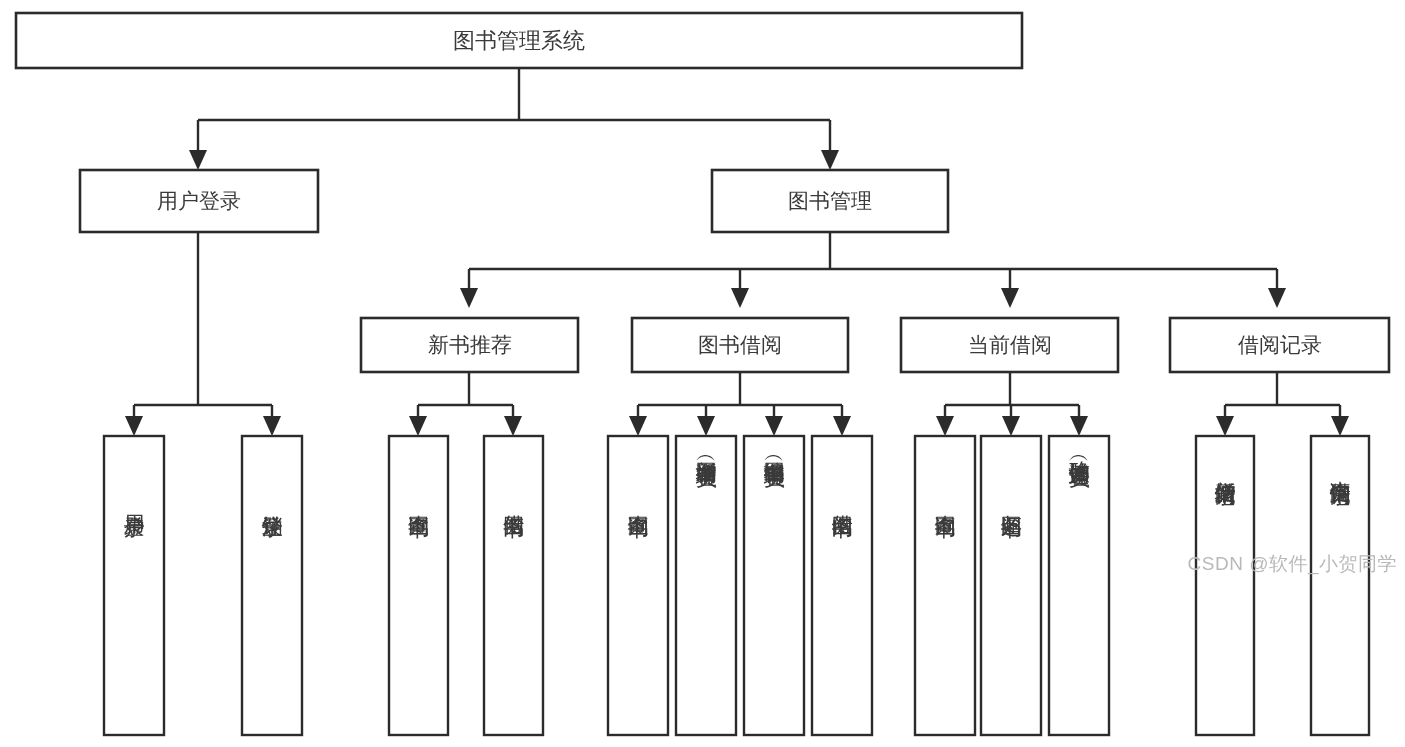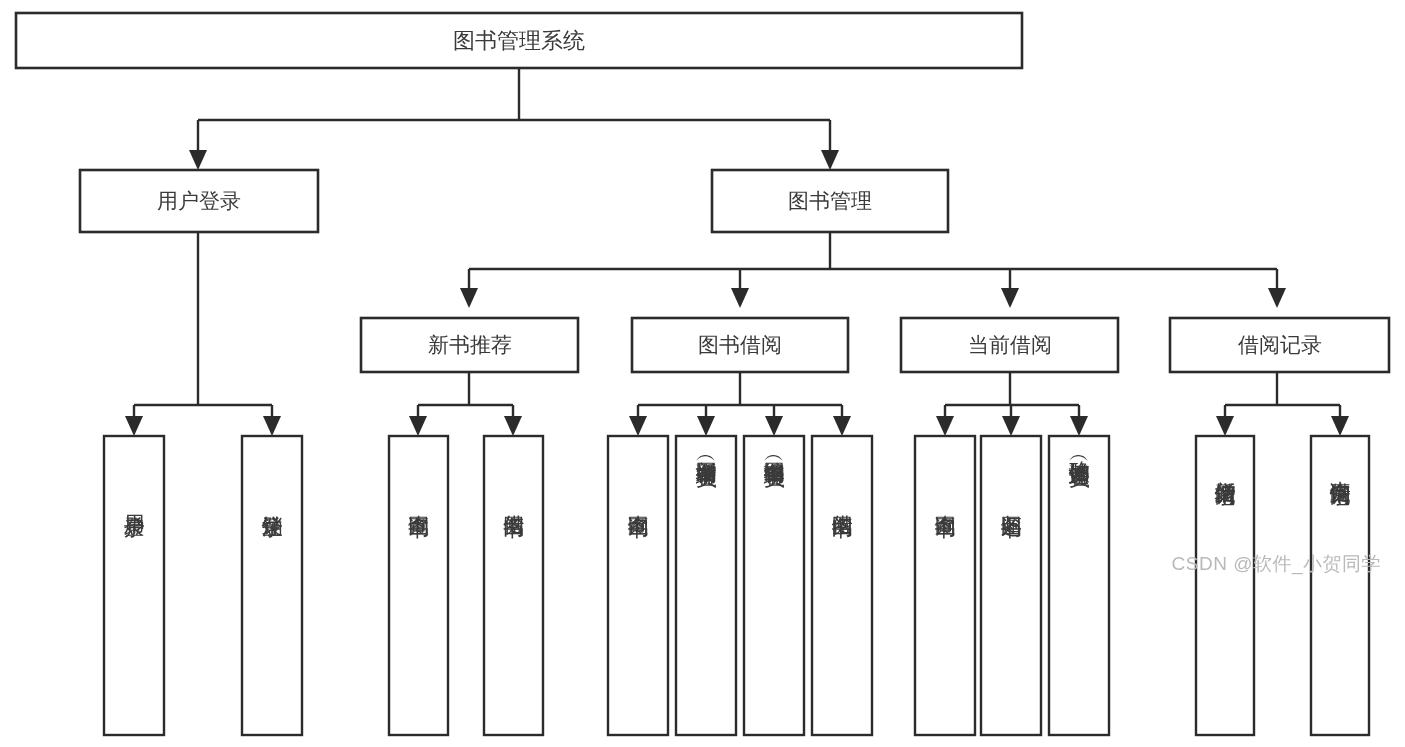--- a/index.html
+++ b/index.html
@@ -69,21 +69,21 @@
     text-orientation: upright;
     font-family: "Liberation Sans", "DejaVu Sans", sans-serif;
     font-size: 21px;
     line-height: 1.08;
     letter-spacing: 1px;
     color: #3a3a3a;
     white-space: nowrap;
   }
   .watermark {
     position: absolute;
-    right: 24px;
+    right: 8px;
     bottom: 6px;
     font-family: "Liberation Sans", "DejaVu Sans", sans-serif;
     font-size: 19px;
     color: #b9b9b9;
     letter-spacing: 0.5px;
     white-space: nowrap;
     pointer-events: none;
   }
 </style>
 </head>

